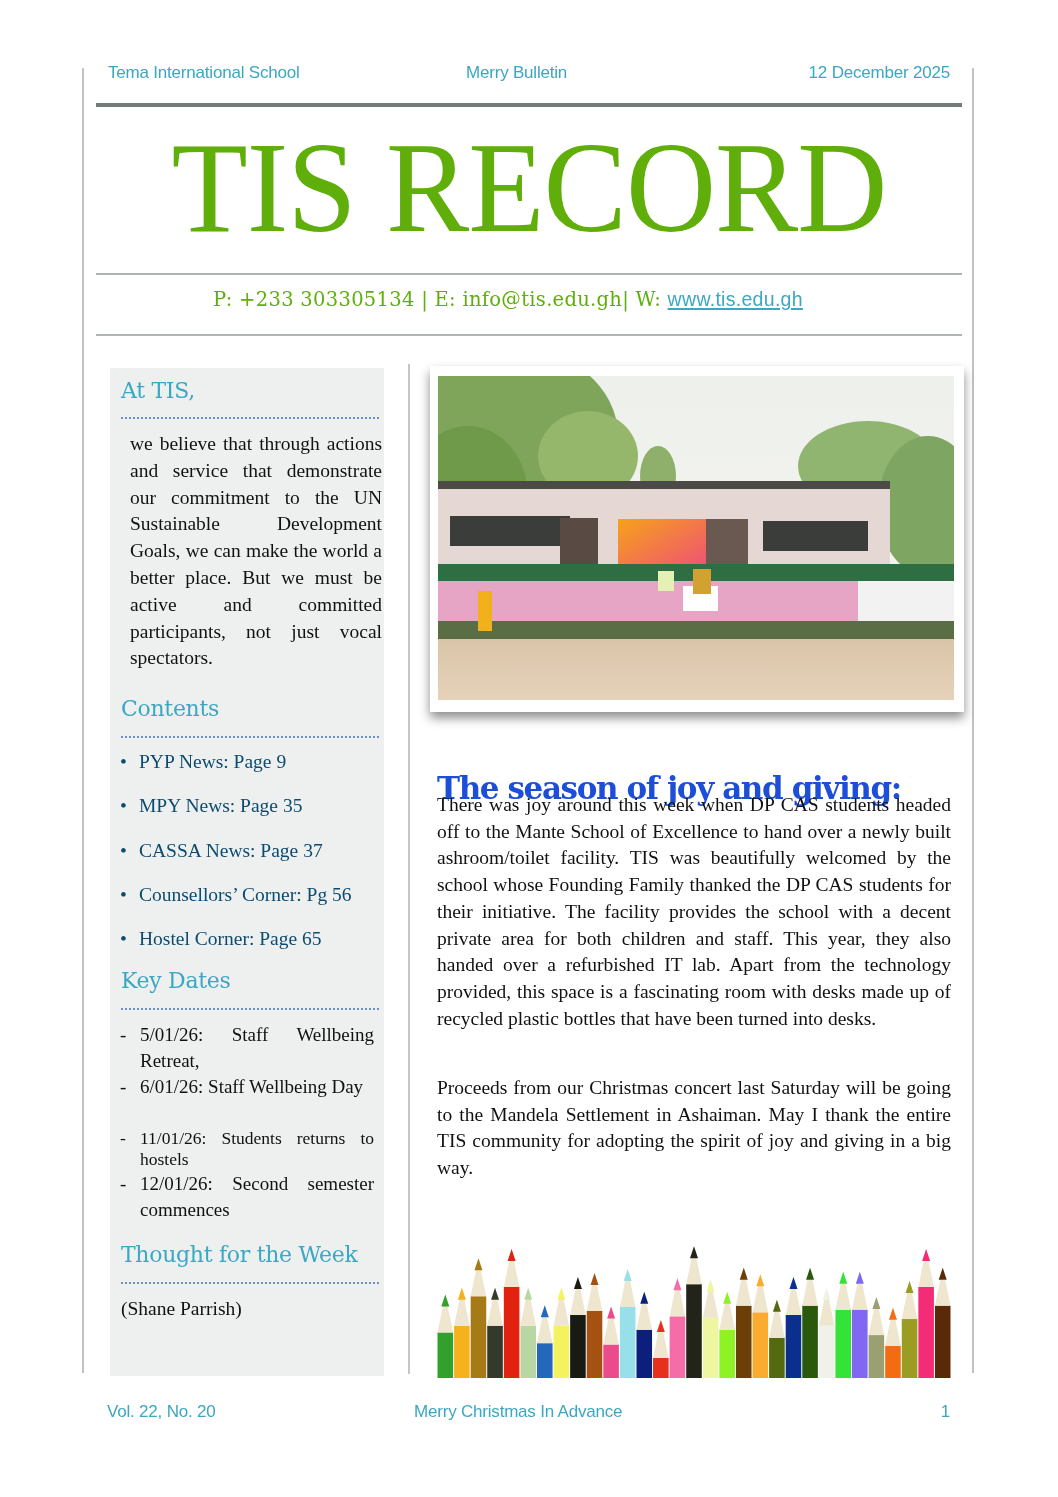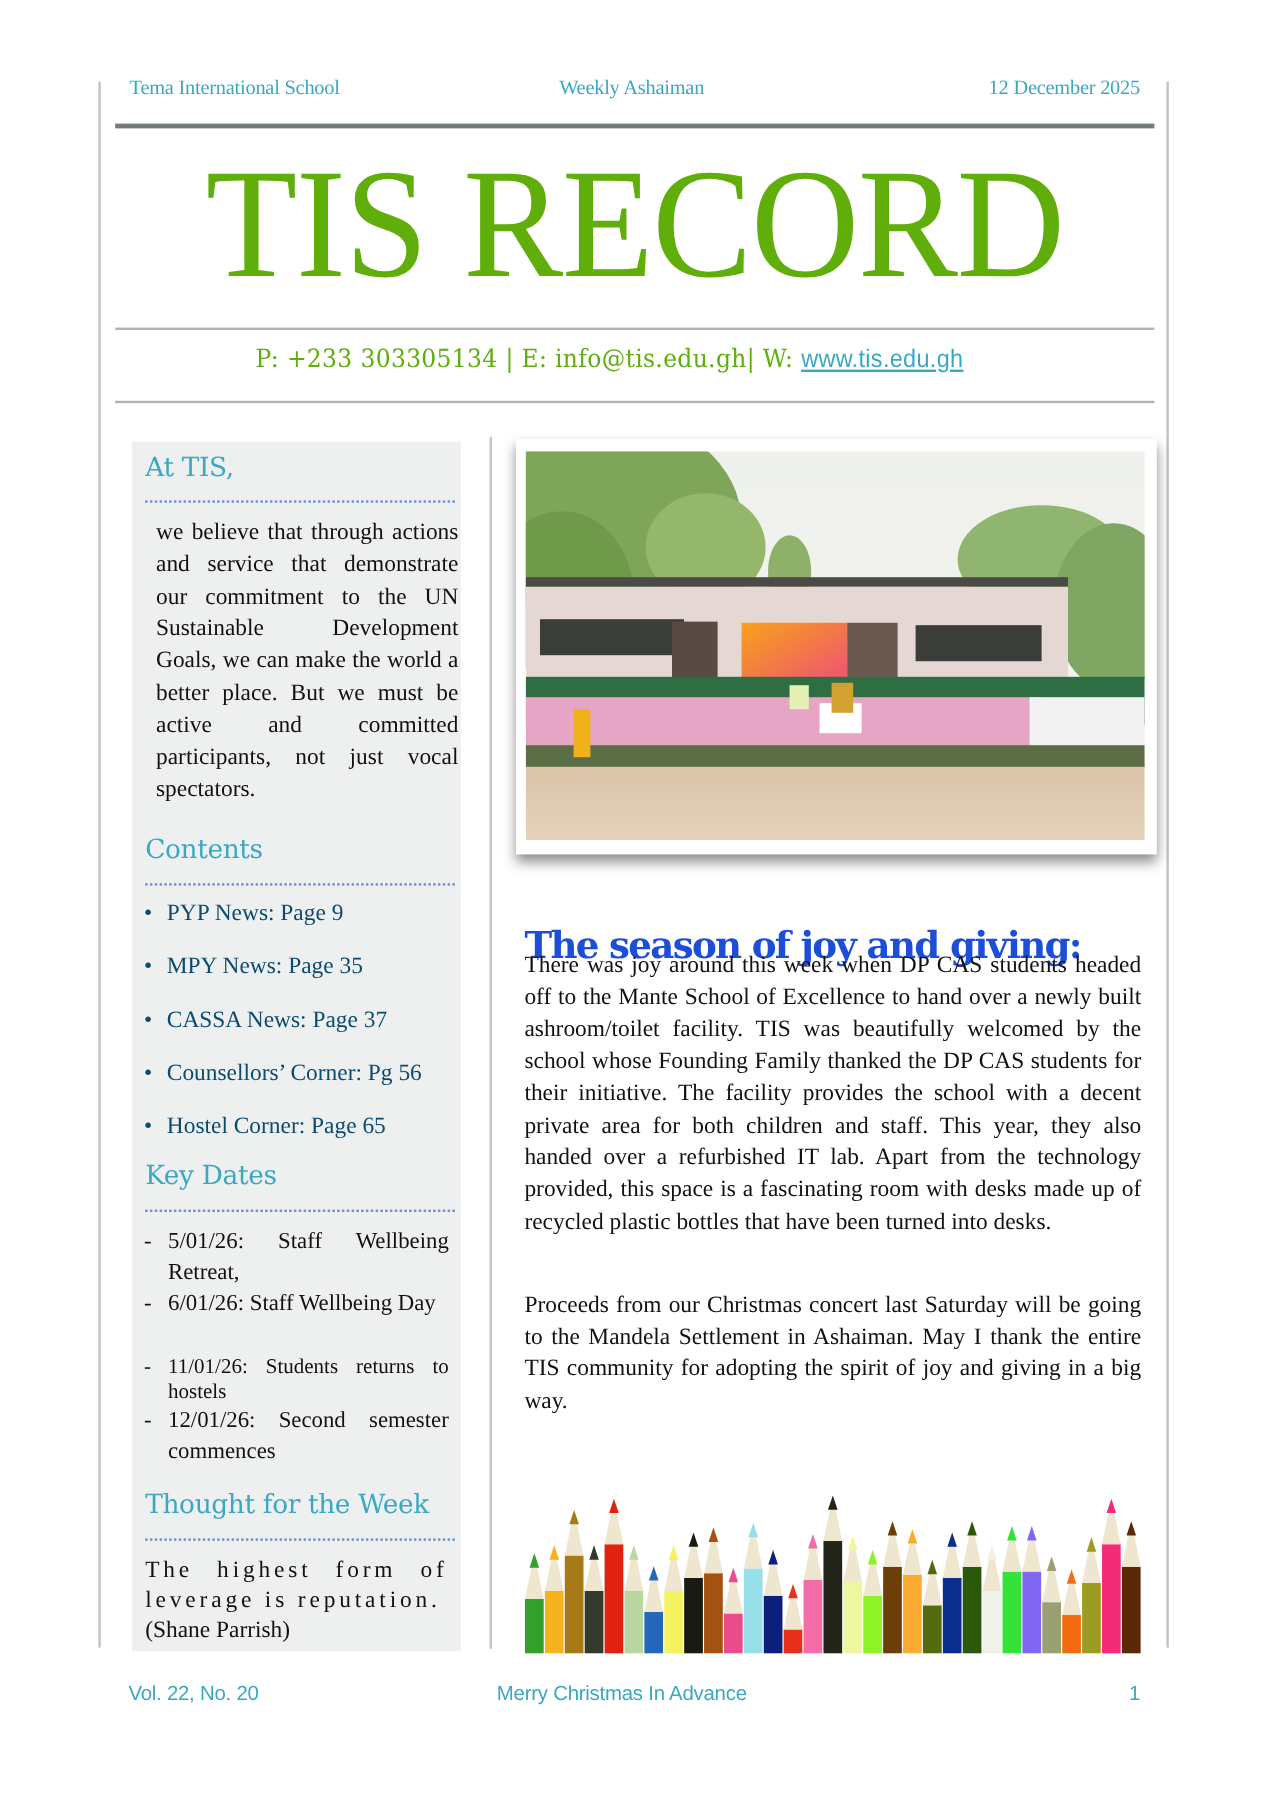--- a/index.html
+++ b/index.html
@@ -1,20 +1,20 @@
 <!DOCTYPE html>
 <html><head>
 <meta charset="utf-8">
 <style>
   html, body { margin:0; padding:0; background:#ffffff; }
   body { width:1058px; height:1497px; position:relative; overflow:hidden; font-family:"Liberation Serif", serif; }
   .vrule { position:absolute; width:2px; background:#bfc3c4; }
   #rule-left { left:82px; top:68px; height:1305px; }
   #rule-right { left:972px; top:68px; height:1305px; }
-  .hdr-text { position:absolute; top:63px; font-family:Liberation Serif, serif; font-size:17px; color:#3aa7c3; letter-spacing:-0.2px; }
+  .hdr-text { position:absolute; top:63px; font-family:Liberation Sans, sans-serif; font-size:17px; color:#3aa7c3; letter-spacing:-0.2px; }
   #hdr-left { left:108px; }
   #hdr-center { left:466px; }
   #hdr-right { right:108px;margin-left:32px; }
   #hdr-bar { position:absolute; left:96px; width:866px; top:103px; height:4px; background:#747c7b; }
   #masthead { position:absolute; left:0; width:1058px; top:112px; text-align:center; font-family:"Liberation Serif", serif; font-size:130px; line-height:150px; color:#5fae09; letter-spacing:-1px; transform:scaleX(0.96); }
   .hline { position:absolute; left:96px; width:866px; height:2px; background:#b0b4b5; }
   #hline-1 { top:273px; }
   #hline-2 { top:334px; }
   #contact { position:absolute; top:287px; left:213px; font-family:"DejaVu Serif", serif; font-size:21px; color:#5fae09; letter-spacing:0.3px; white-space:nowrap; transform:scaleX(0.93); transform-origin:left center; }
   #contact a { color:#3aa7c3; text-decoration:underline; font-family:"Liberation Sans", sans-serif; }
@@ -43,21 +43,21 @@
   #ftr-center { left:414px; }
   #ftr-right { right:108px; }
 </style>
 </head>
 <body>
 
 <div class="vrule" id="rule-left"></div>
 <div class="vrule" id="rule-right"></div>
 
 <div class="hdr-text" id="hdr-left">Tema International School</div>
-<div class="hdr-text" id="hdr-center">Weekly Ashaiman</div>
+<div class="hdr-text" id="hdr-center">Merry Bulletin</div>
 <div class="hdr-text" id="hdr-right">12 December 2025</div>
 <div id="hdr-bar"></div>
 
 <div id="masthead">TIS RECORD</div>
 
 <div class="hline" id="hline-1"></div>
 <div id="contact">
   <span>P:</span>
   <span>+233 303305134</span>
   <span>|</span>
@@ -96,21 +96,20 @@
       <span class="txt">11/01/26: Students returns to hostels</span>
     </div>
   <div class="kd" style="top:803px;">
       <span class="dash">-</span>
       <span class="txt">12/01/26: Second semester commences</span>
     </div>
 
   <div class="sb-head" style="top:874px;">Thought for the Week</div>
   <div class="sb-dots" style="top:914px;"></div>
   <div id="thought">
-    <div class="q">The highest form of leverage is reputation.</div>
     <div>(Shane Parrish)</div>
   </div>
 </aside>
 
 <div id="col-divider"></div>
 
 <div id="photo-frame">
   <div id="photo" title="Group photo of TIS DP CAS students with pupils of Mante School of Excellence in front of the newly built facility">
     <svg width="516" height="324" viewBox="0 0 516 324" xmlns="http://www.w3.org/2000/svg">
       <defs>

